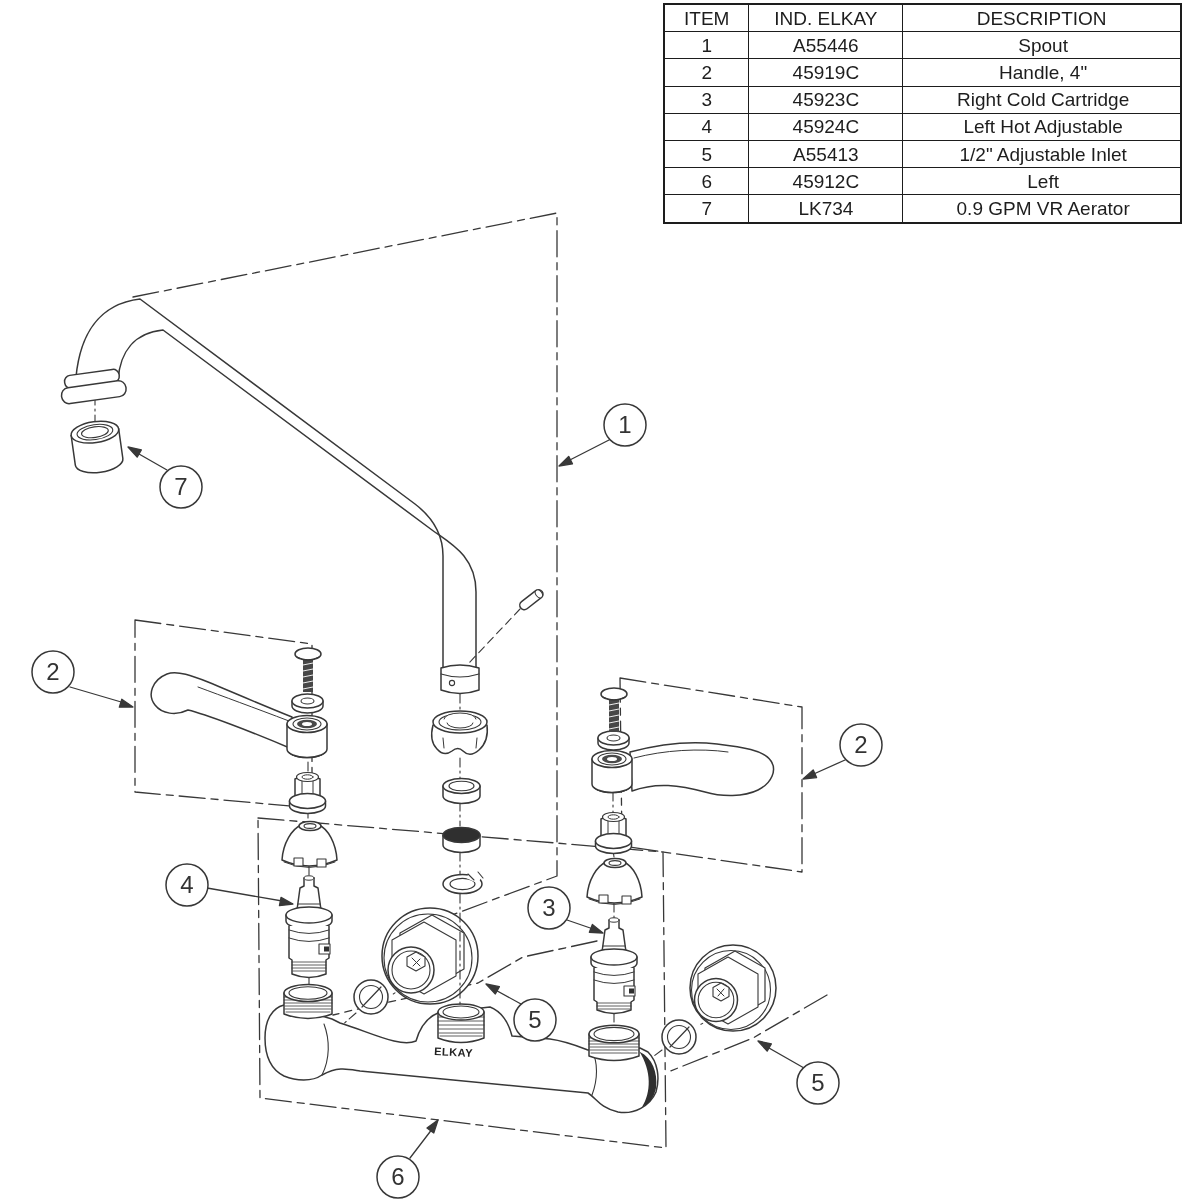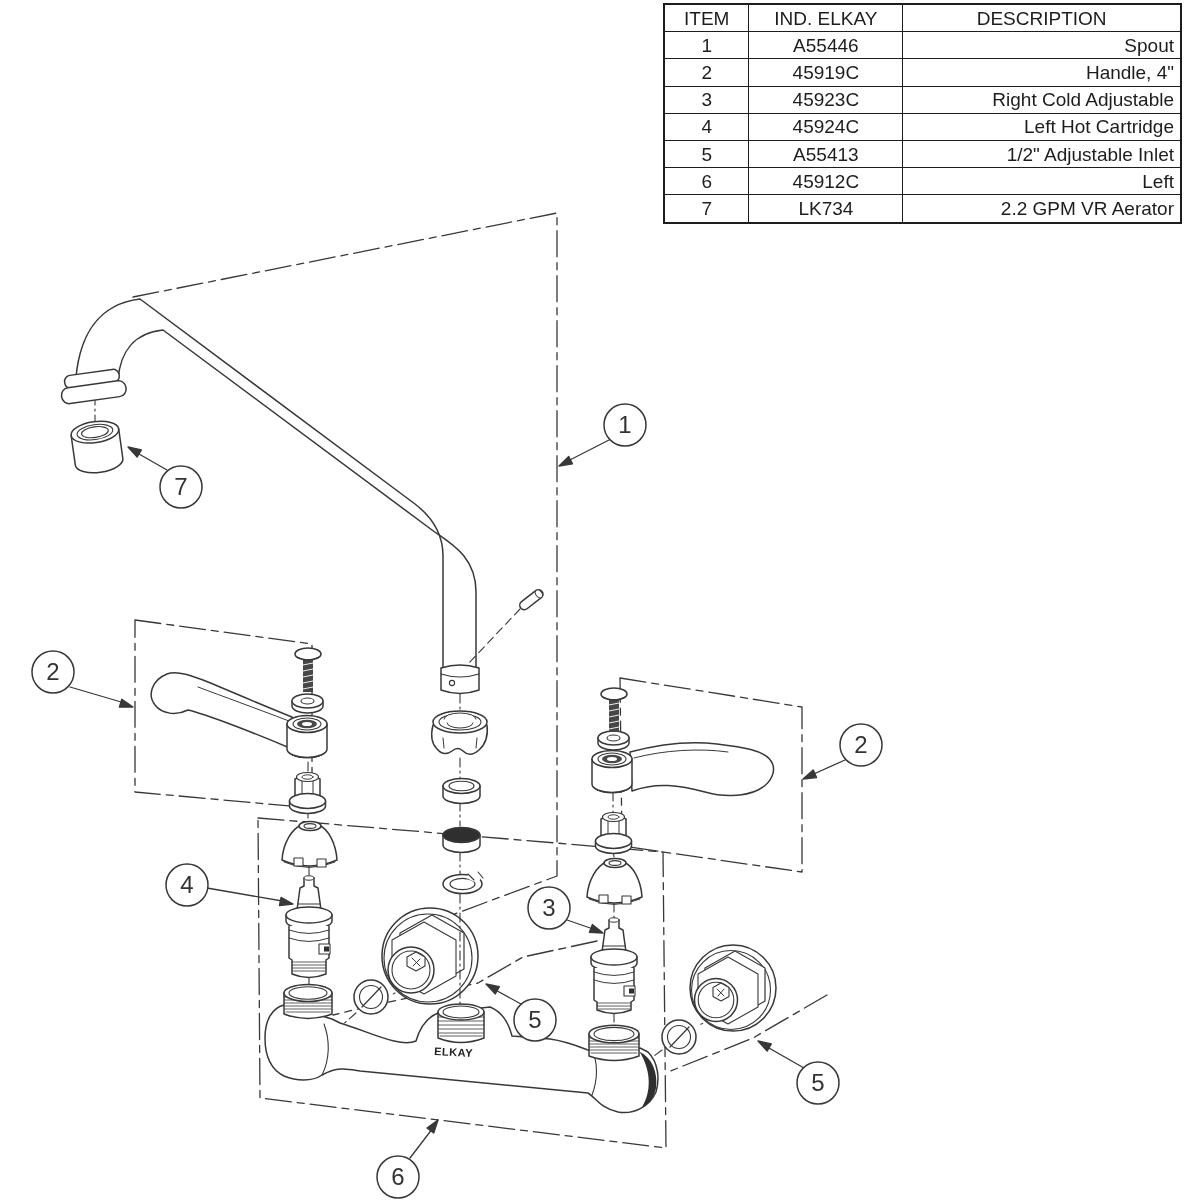--- a/index.html
+++ b/index.html
@@ -22,21 +22,21 @@
   .parts-table th,.parts-table td{
     border:1.6px solid #1d1d1d;height:26.2px;padding:0 6px;
     font-size:19px;line-height:1;color:#1d1d1d;white-space:nowrap;overflow:hidden;
   }
   .parts-table{border:2.6px solid #1d1d1d;}
   .parts-table th{font-weight:400;text-align:center;}
   .col-item{width:84px;}
   .col-part{width:152px;}
   .col-desc{width:275px;}
   .parts-table td.c{text-align:center;}
-  .parts-table td.l{text-align:right;padding-left:9px;}
+  .parts-table td.l{text-align:center;padding-left:9px;}
   text{font-family:"Liberation Sans", sans-serif;}
   .callout-num{font-size:24px;fill:#333;}
   .brand{font-size:11px;font-weight:bold;fill:#222;letter-spacing:.5px;}
 </style>
 </head>
 <body>
 
 <div class="stage">
 
 <svg width="1200" height="1200" viewBox="0 0 1200 1200">
@@ -422,38 +422,38 @@
       <td class="l">Spout</td>
     </tr>
     <tr>
       <td class="c">2</td>
       <td class="c">45919C</td>
       <td class="l">Handle, 4"</td>
     </tr>
     <tr>
       <td class="c">3</td>
       <td class="c">45923C</td>
-      <td class="l">Right Cold Adjustable</td>
+      <td class="l">Right Cold Cartridge</td>
     </tr>
     <tr>
       <td class="c">4</td>
       <td class="c">45924C</td>
-      <td class="l">Left Hot Cartridge</td>
+      <td class="l">Left Hot Adjustable</td>
     </tr>
     <tr>
       <td class="c">5</td>
       <td class="c">A55413</td>
       <td class="l">1/2" Adjustable Inlet</td>
     </tr>
     <tr>
       <td class="c">6</td>
       <td class="c">45912C</td>
       <td class="l">Left</td>
     </tr>
     <tr>
       <td class="c">7</td>
       <td class="c">LK734</td>
-      <td class="l">2.2 GPM VR Aerator</td>
+      <td class="l">0.9 GPM VR Aerator</td>
     </tr>
   </tbody>
 </table>
 
 </div>
 
 </body></html>

